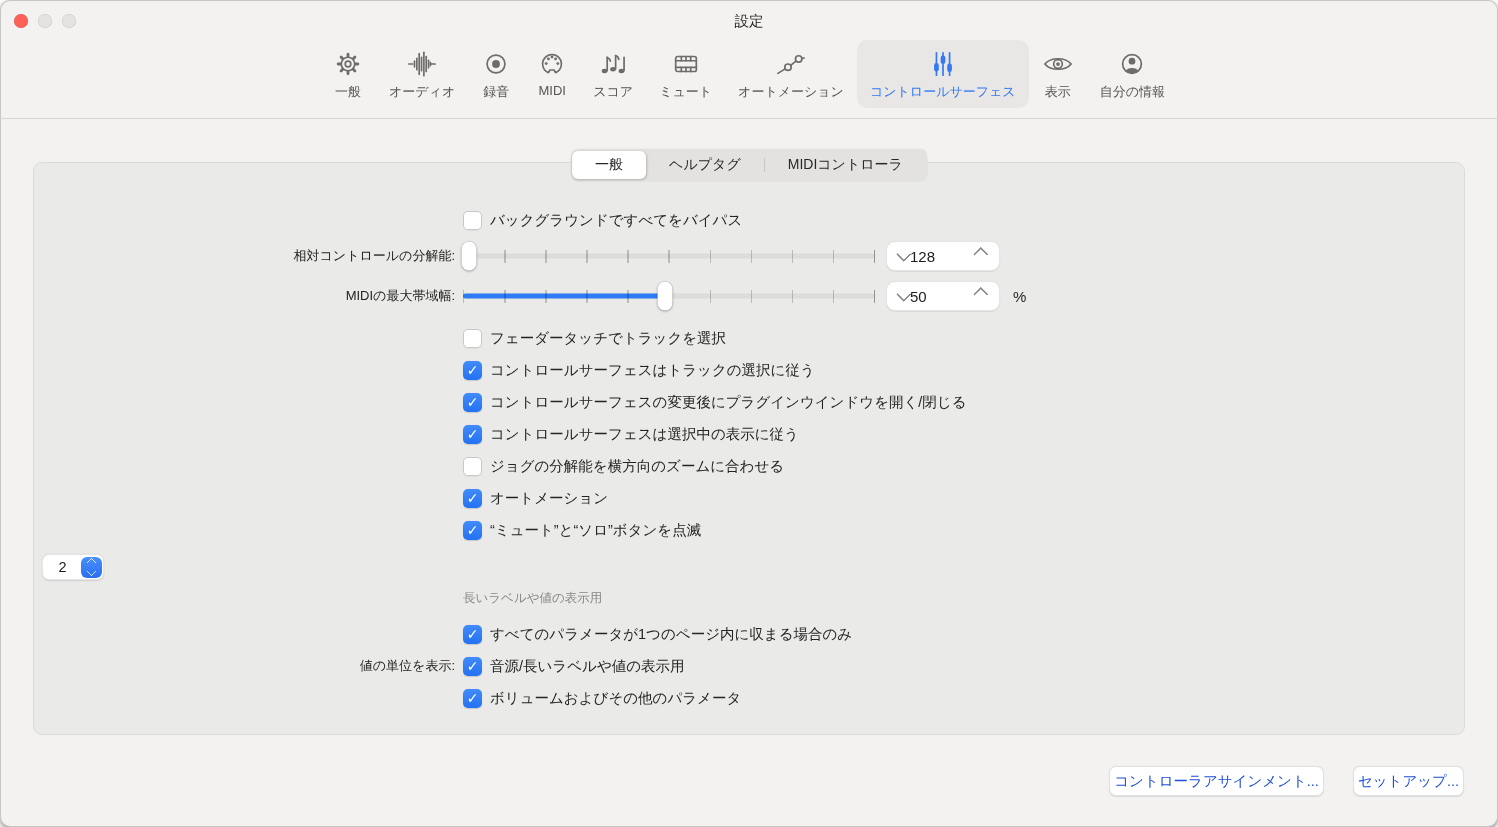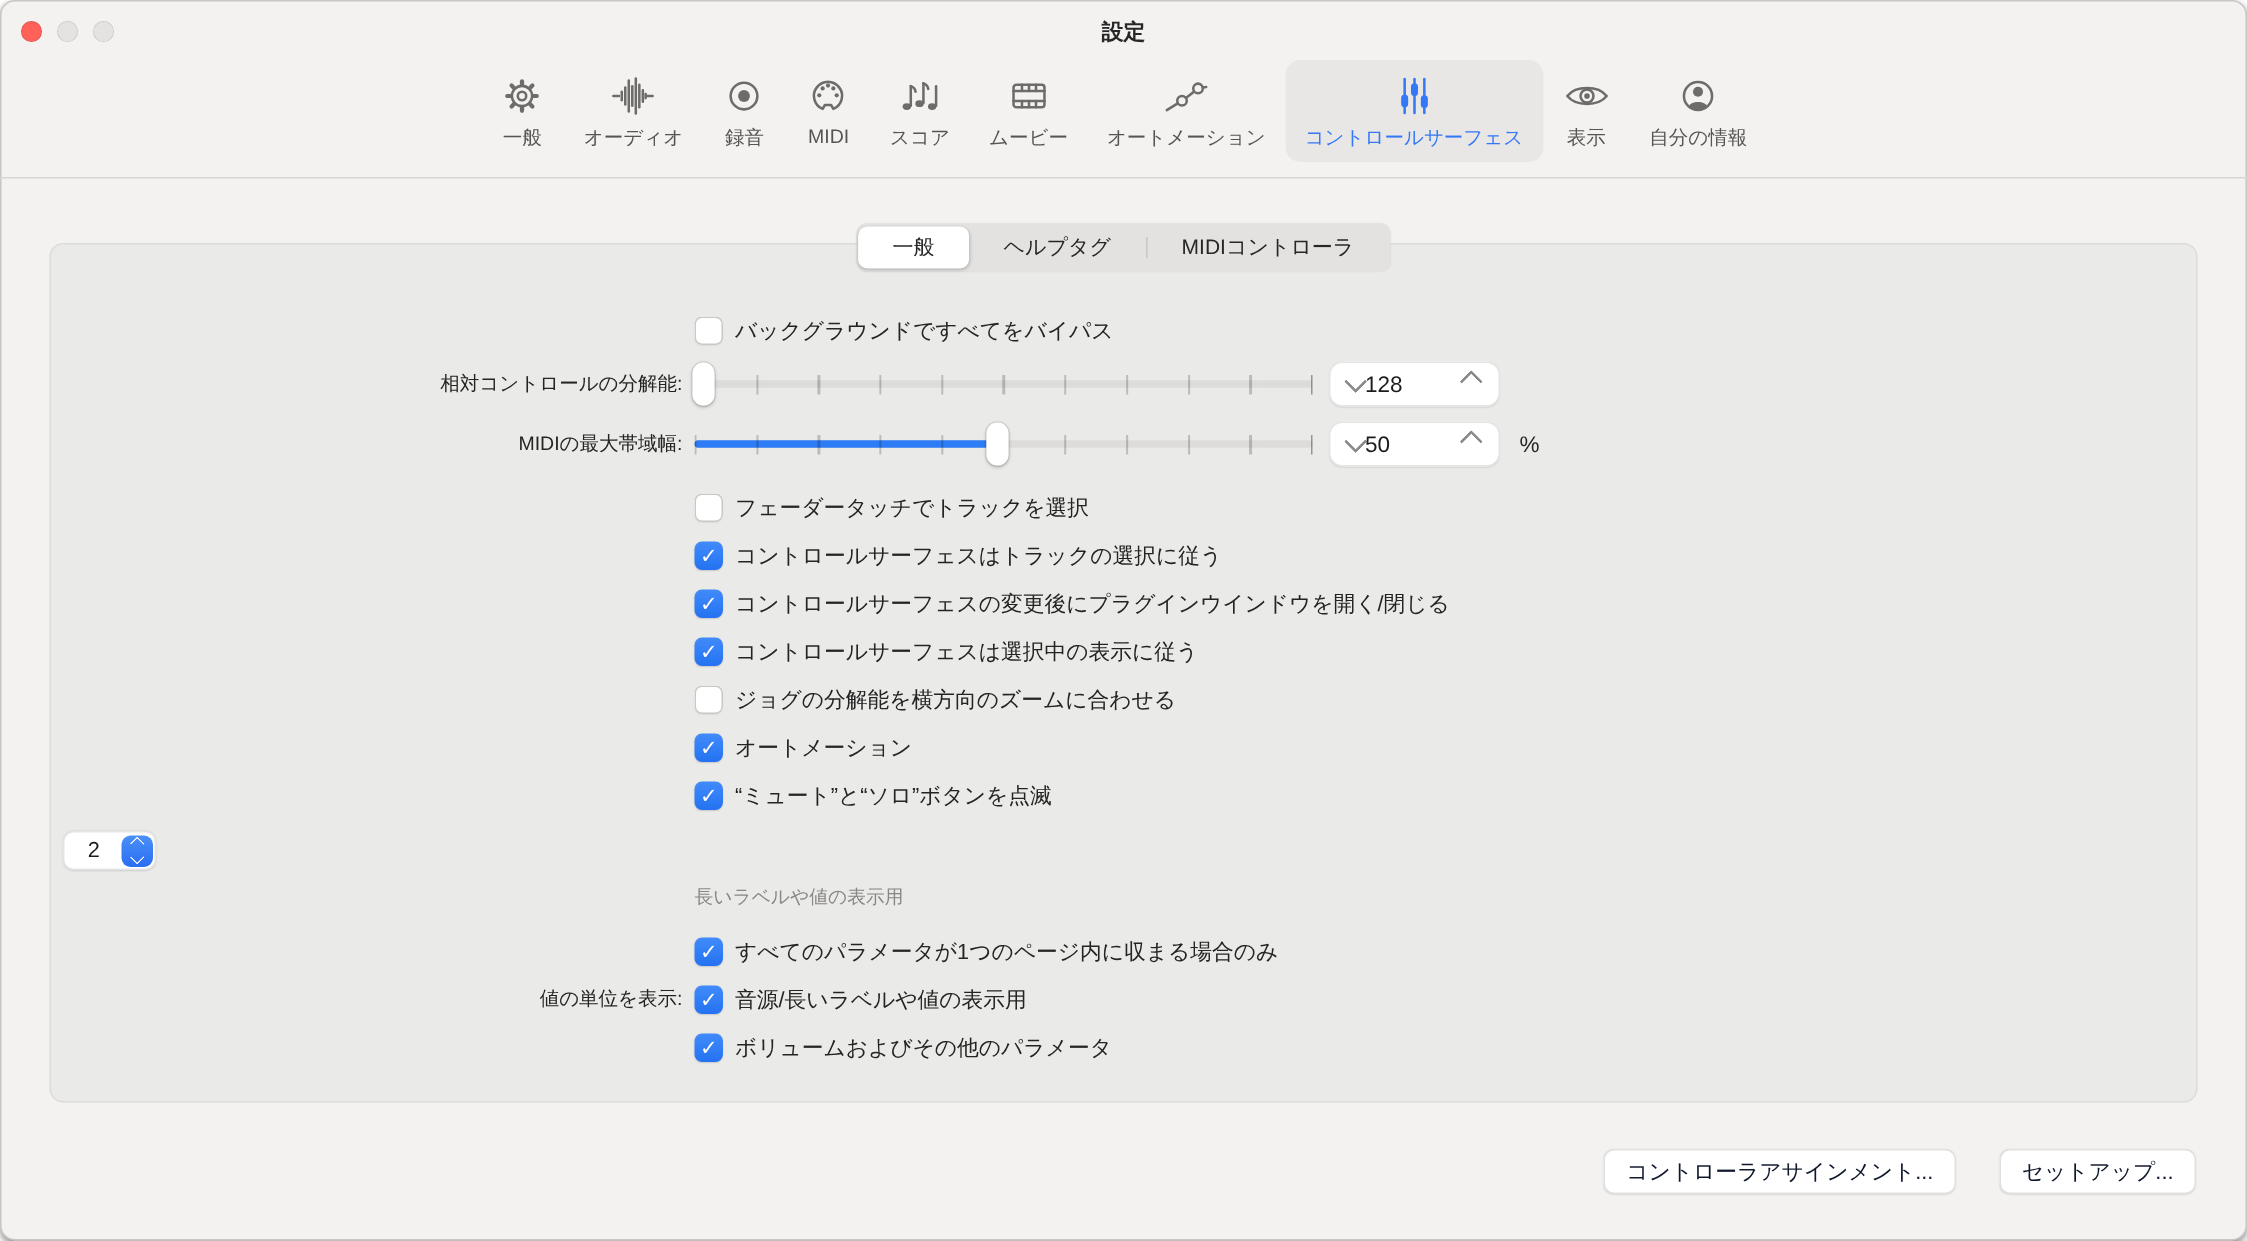--- a/index.html
+++ b/index.html
@@ -5,21 +5,21 @@
   html,body{margin:0;padding:0;width:1498px;height:827px;background:#ffffff;
     font-family:"Liberation Sans","DejaVu Sans",sans-serif;-webkit-font-smoothing:antialiased;}
   .window{position:absolute;left:0;top:0;width:1498px;height:827px;border-radius:10px;
     background:#f3f2f0;box-shadow:inset 0 0 0 1px rgba(0,0,0,.18),0 2px 5px rgba(0,0,0,.45);overflow:hidden;box-sizing:border-box;}
 
   
   .traffic{position:absolute;top:14px;left:14px;display:flex;gap:10px;}
   .light{width:14px;height:14px;border-radius:50%;}
   .light.red{background:#ff6159;box-shadow:inset 0 0 0 .5px rgba(0,0,0,.15);}
   .light.gray{background:#e4e3e2;box-shadow:inset 0 0 0 .5px rgba(0,0,0,.12);}
-  .title{position:absolute;top:12px;left:0;width:100%;text-align:center;font-size:14.5px;font-weight:700;color:#272727;}
+  .title{position:absolute;top:12px;left:0;width:100%;text-align:center;font-size:14.5px;font-weight:400;color:#272727;}
 
   
   .toolbar{position:absolute;top:40px;left:0;right:0;display:flex;justify-content:center;align-items:flex-start;}
   .tb-item{display:flex;flex-direction:column;align-items:center;gap:3px;padding:8px 13px 7px;border-radius:10px;
     color:#565553;font-size:13px;white-space:nowrap;cursor:default;}
   .tb-item .ticon{height:32px;display:flex;align-items:center;justify-content:center;}
   .tb-item svg{stroke:#6d6c6a;fill:none;stroke-width:1.8;stroke-linecap:round;stroke-linejoin:round;}
   .tb-item svg .f{fill:#6d6c6a;stroke:none;}
   .tb-item.selected{background:#e8e7e5;color:#3478f6;}
   .tb-item.selected svg{stroke:#3478f6;}
@@ -83,22 +83,22 @@
   .mini{width:6px;height:6px;border-left:1.8px solid #fff;border-bottom:1.8px solid #fff;border-radius:.5px;}
   .mini.up{transform:rotate(135deg);}
   .mini.down{transform:rotate(-45deg);}
 
   .helper{font-size:12.5px;color:#888785;}
   .gap6{margin-top:6px;} .gap5{margin-top:5px;} .gap10{margin-top:10px;}
   .helper-row{min-height:20px;}
 
   
   .footer{position:absolute;right:34px;bottom:31px;display:flex;gap:29px;}
-  .btn{height:30px;padding:0 15px;background:#ffffff;border-radius:7px;display:flex;align-items:center;
-    box-shadow:inset 0 0 0 1px rgba(0,0,0,.12),0 .5px 1px rgba(0,0,0,.10);font-size:14.5px;color:#0f172a;cursor:default;}
+  .btn{height:30px;padding:0 5px;background:#ffffff;border-radius:7px;display:flex;align-items:center;
+    box-shadow:inset 0 0 0 1px rgba(0,0,0,.12),0 .5px 1px rgba(0,0,0,.10);font-size:14.5px;color:#1d4ed8;cursor:default;}
 </style>
 </head>
 <body>
 
 <div class="window">
 
   <div class="traffic">
     <div class="light red"></div>
     <div class="light gray"></div>
     <div class="light gray"></div>
@@ -186,21 +186,21 @@
           <line x1="5" y1="12.5" x2="27" y2="12.5"></line>
             <line x1="5" y1="19.5" x2="27" y2="19.5"></line>
           <line x1="11" y1="8" x2="11" y2="12.5"></line>
             <line x1="16" y1="8" x2="16" y2="12.5"></line>
             <line x1="21" y1="8" x2="21" y2="12.5"></line>
           <line x1="11" y1="19.5" x2="11" y2="24"></line>
             <line x1="16" y1="19.5" x2="16" y2="24"></line>
             <line x1="21" y1="19.5" x2="21" y2="24"></line>
         </svg>
         </span>
-      <span>ムービー</span>
+      <span>ミュート</span>
     </div>
     <div class="tb-item">
       <span class="ticon">
         <svg width="30" height="30" viewBox="0 0 32 32" stroke-width="1.8">
           <line x1="2" y1="26" x2="9.8" y2="21.2"></line>
             <circle cx="12.8" cy="19.4" r="3.4"></circle>
           <line x1="15.6" y1="17.4" x2="21.3" y2="12.9"></line>
             <circle cx="24.2" cy="10.6" r="3.4"></circle>
           <line x1="27.6" y1="10" x2="30" y2="9.6"></line>
         </svg>

